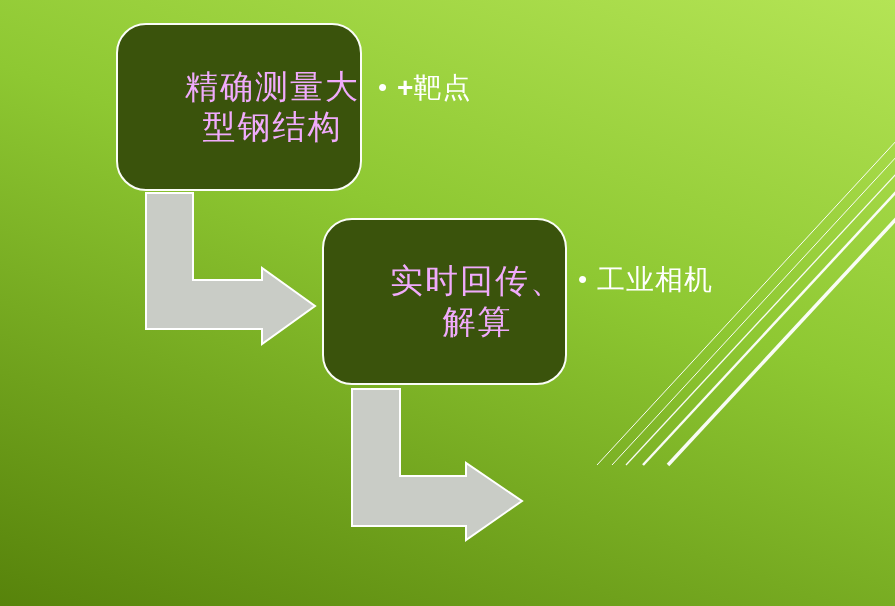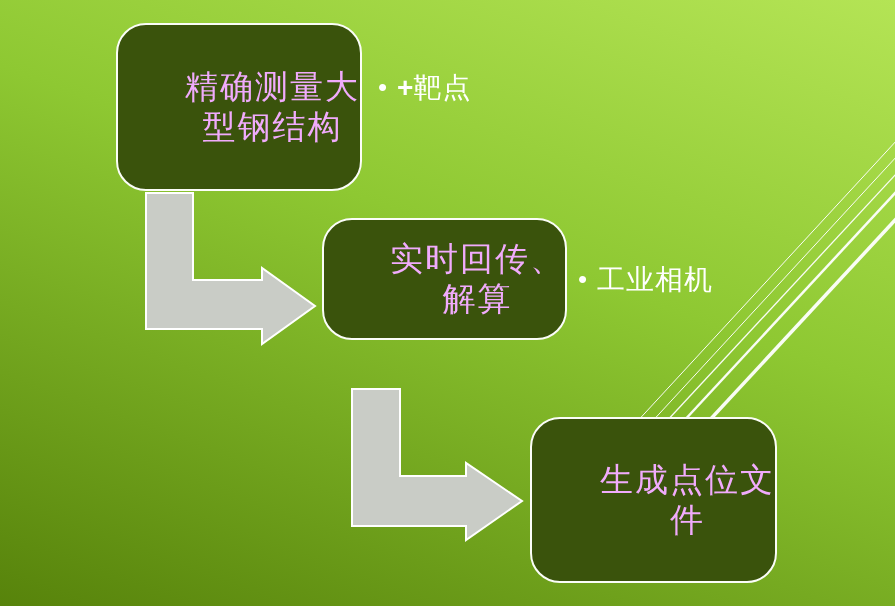--- a/index.html
+++ b/index.html
@@ -39,21 +39,21 @@
     justify-content: flex-end;
     text-align: center;
     color: #f0abfc;
     font-size: 33px;
     font-weight: 300;
     letter-spacing: 2px;
     line-height: 1.22;
   }
   .box .label { white-space: pre-line; }
   .b1 { left: 116px; top: 23px;  width: 246px; height: 168px; }
-  .b2 { left: 322px; top: 218px; width: 245px; height: 122px; }
+  .b2 { left: 322px; top: 218px; width: 245px; height: 167px; }
   .b3 { left: 530px; top: 417px; width: 247px; height: 166px; }
   .bullet {
     position: absolute;
     display: flex;
     align-items: flex-start;
     color: #ffffff;
     font-size: 28px;
     font-weight: 300;
     letter-spacing: 1px;
     line-height: 1.28;
@@ -89,24 +89,20 @@
   <div class="box b1">
     <span class="label">精确测量大
 型钢结构</span>
   </div>
 
   <div class="box b2">
     <span class="label">实时回传、
 解算</span>
   </div>
 
-  <div class="box b3">
-    <span class="label">生成点位文
-件</span>
-  </div>
 
   <div class="bullet bu1">
     <span class="marker">•</span>
     <div class="btext">
       <div class="bline">
         <span class="bold">+</span><span>靶点</span>
       </div>
     </div>
   </div>
 

